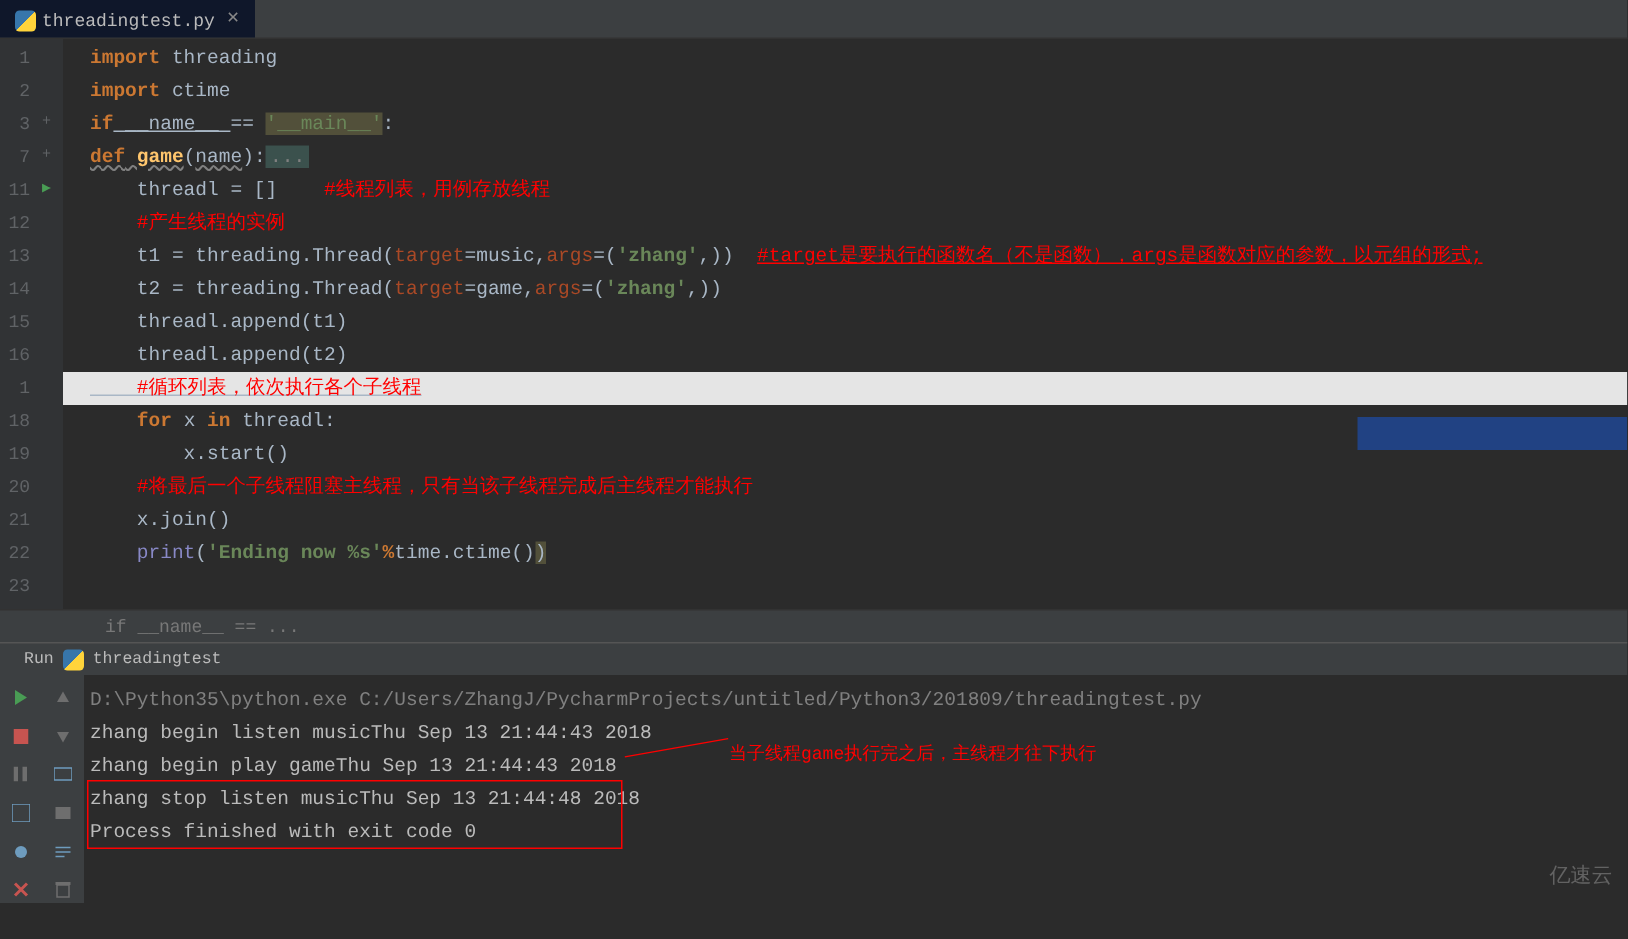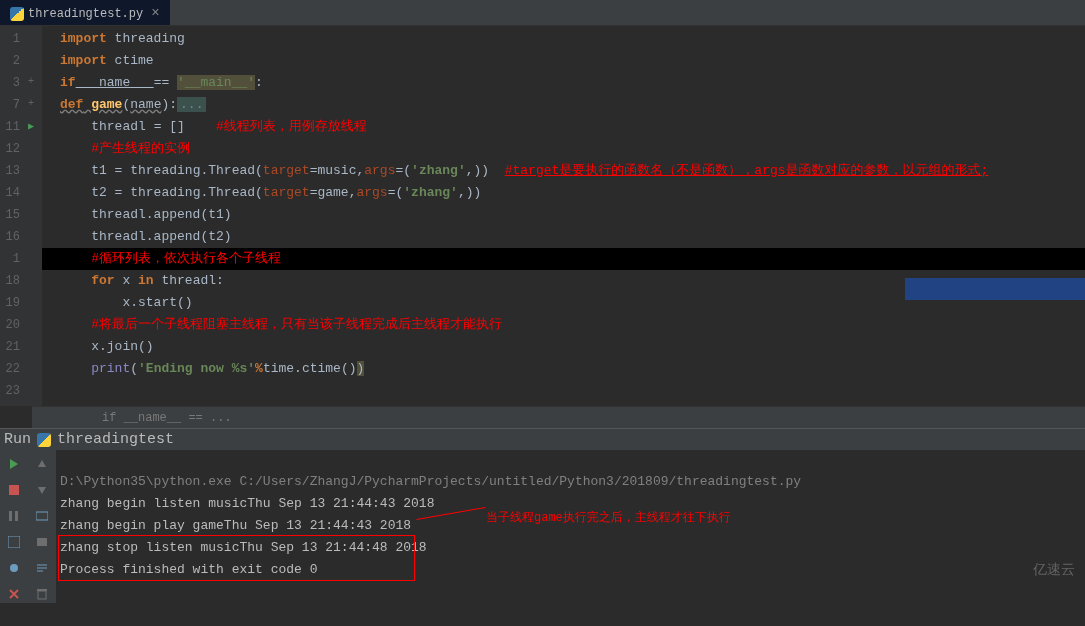--- a/index.html
+++ b/index.html
@@ -68,21 +68,21 @@
       flex: 1;
       padding-top: 2px;
       position: relative;
     }
     .code-line {
       height: 22px;
       line-height: 22px;
       padding-left: 18px;
       white-space: pre;
     }
-    .hl-line { background: #000000; }
+    .hl-line { background: #e5e5e5; text-decoration: underline; }
     .hl-end { position: absolute; right: 0; top: 252px; width: 180px; height: 22px; background: #214283; }
     .k-import { color: #cc7832; font-weight: bold; }
     .k-def { color: #cc7832; font-weight: bold; text-decoration: wavy underline #808080; }
     .k-keyword { color: #cc7832; font-weight: bold; }
     .fn-name { color: #ffc66d; font-weight: bold; text-decoration: wavy underline #808080; }
     .param { color: #a9b7c6; text-decoration: wavy underline #808080; }
     .str { color: #6a8759; }
     .str-bold { color: #6a8759; font-weight: bold; }
     .comment-cn { color: #ff0000; }
     .dots { background: #3b514d; color: #808080; padding: 0 3px; }
@@ -91,38 +91,36 @@
     .builtin { color: #8888c6; }
     .dunder { text-decoration: underline; }
     .breadcrumb {
       background: #3c3f41;
       height: 22px;
       padding-left: 70px;
       line-height: 22px;
       color: #787878;
       font-size: 12px;
       border-top: 1px solid #323232;
-      margin-left: 32px;
     }
     .run-header {
       background: #3c3f41;
       height: 22px;
       display: flex;
       align-items: center;
-      padding-left: 4px;
+      padding-left: 16px;
       gap: 6px;
-      font-size: 15px;
+      font-size: 11px;
       color: #bbbbbb;
       border-top: 1px solid #555;
     }
     .run-body {
       display: flex;
       height: 152px;
       background: #2b2b2b;
-      align-items: center;
     }
     .tool-col {
       width: 28px;
       background: #3c3f41;
       display: flex;
       flex-direction: column;
       align-items: center;
       padding-top: 6px;
       gap: 8px;
     }

